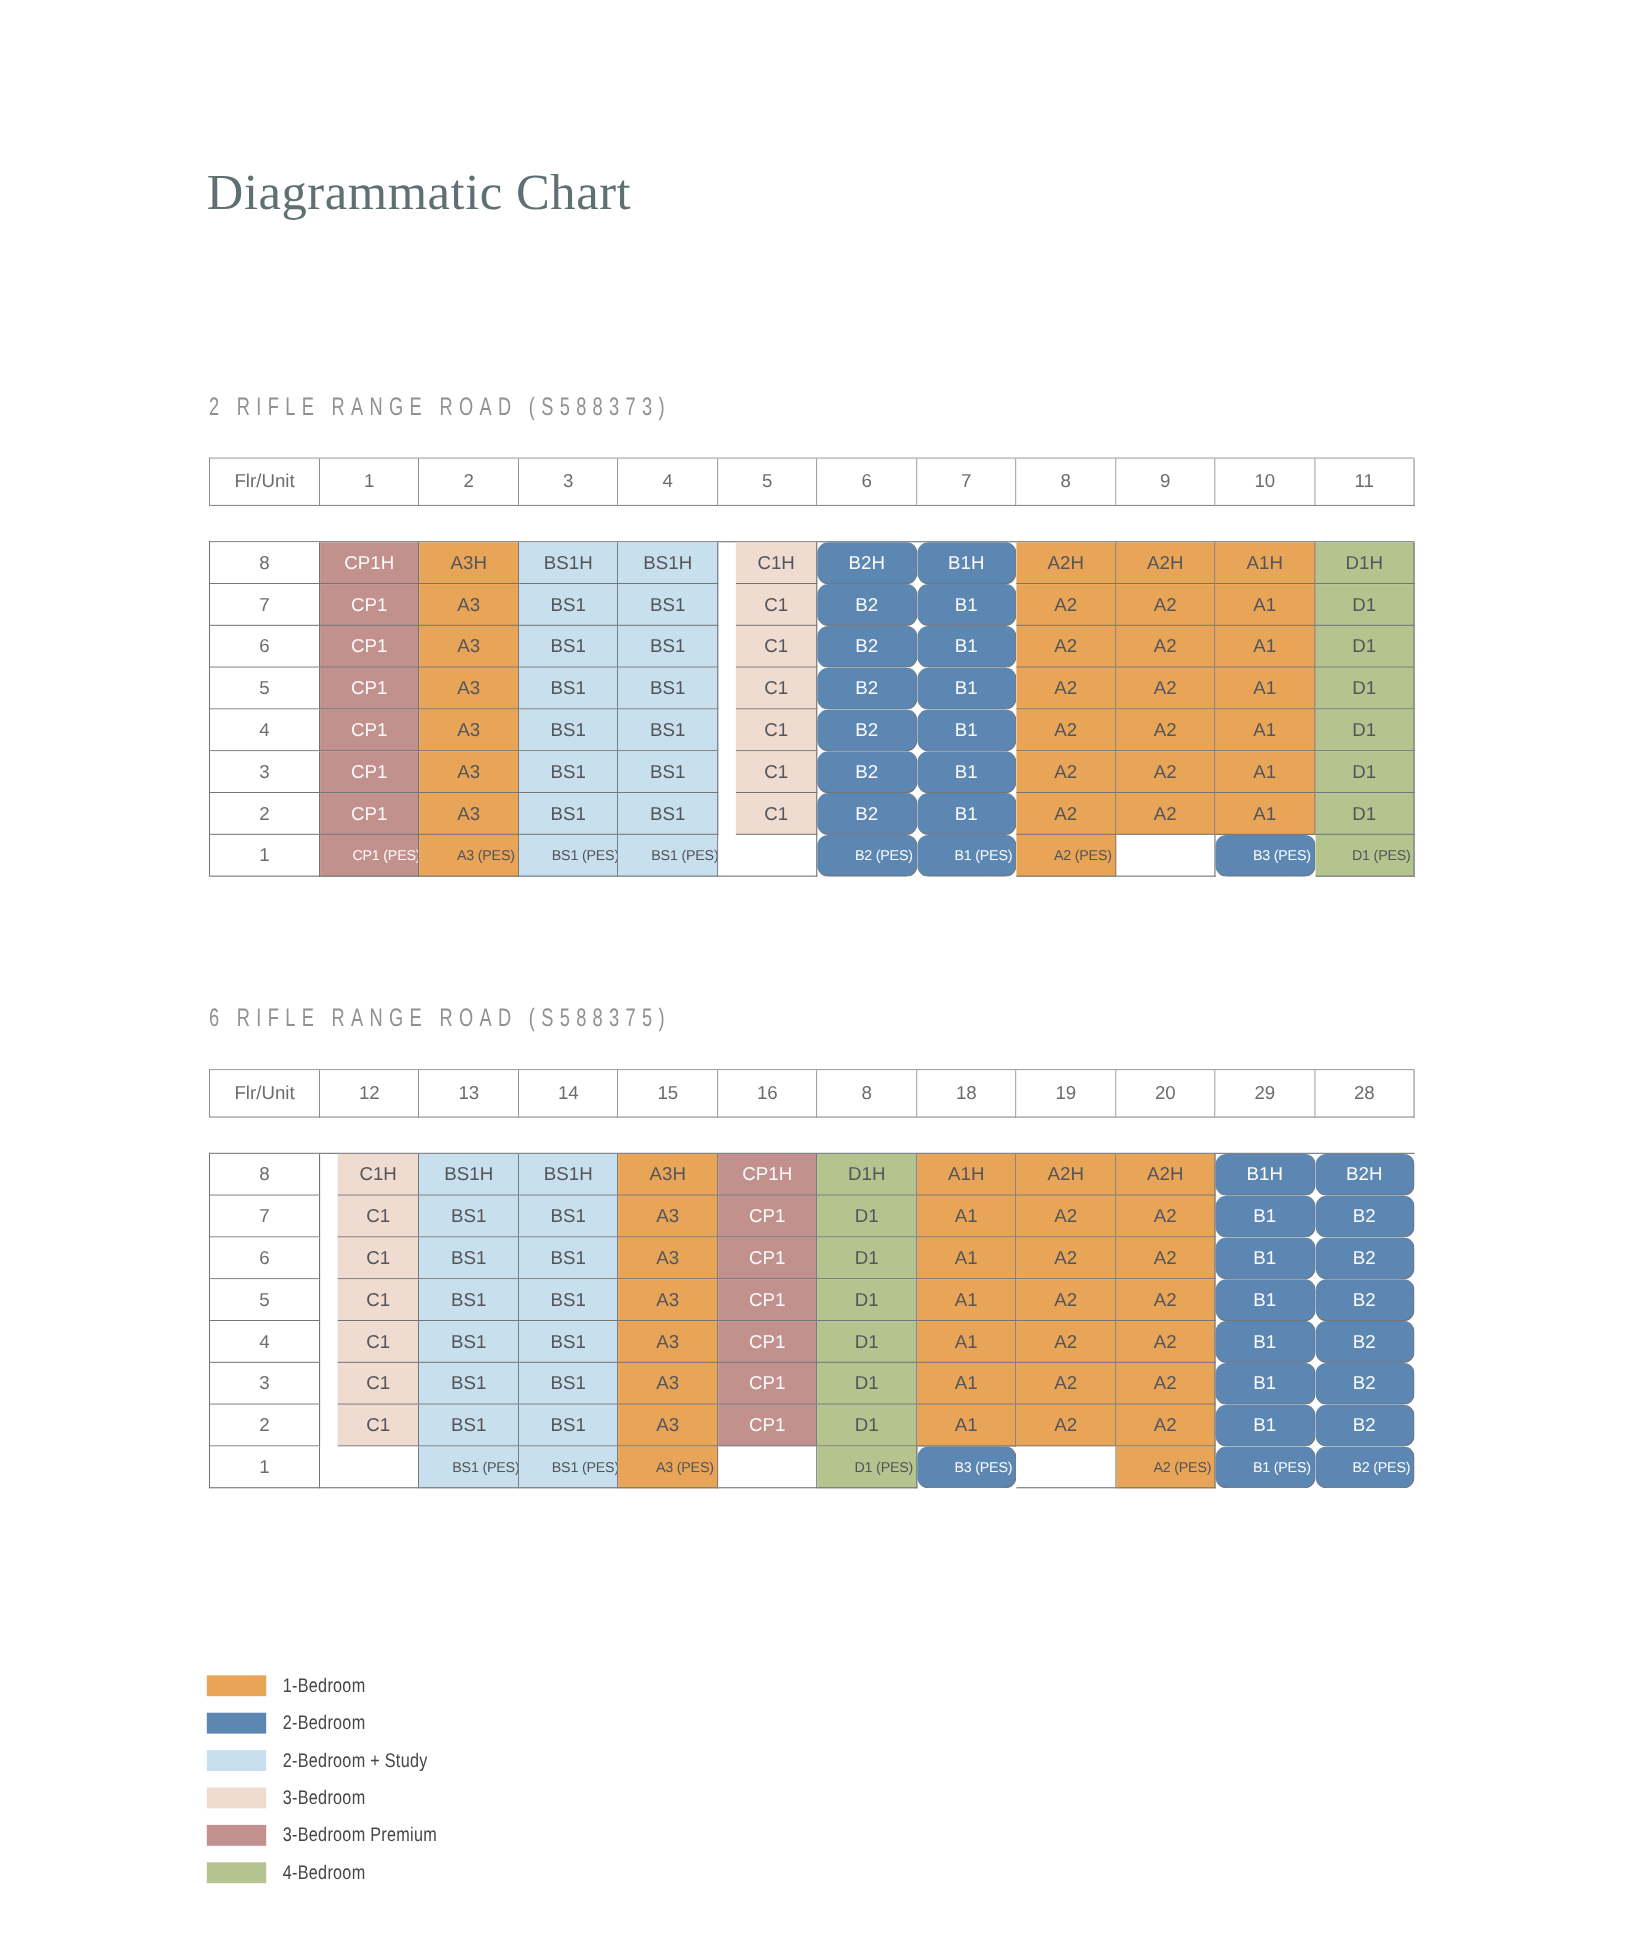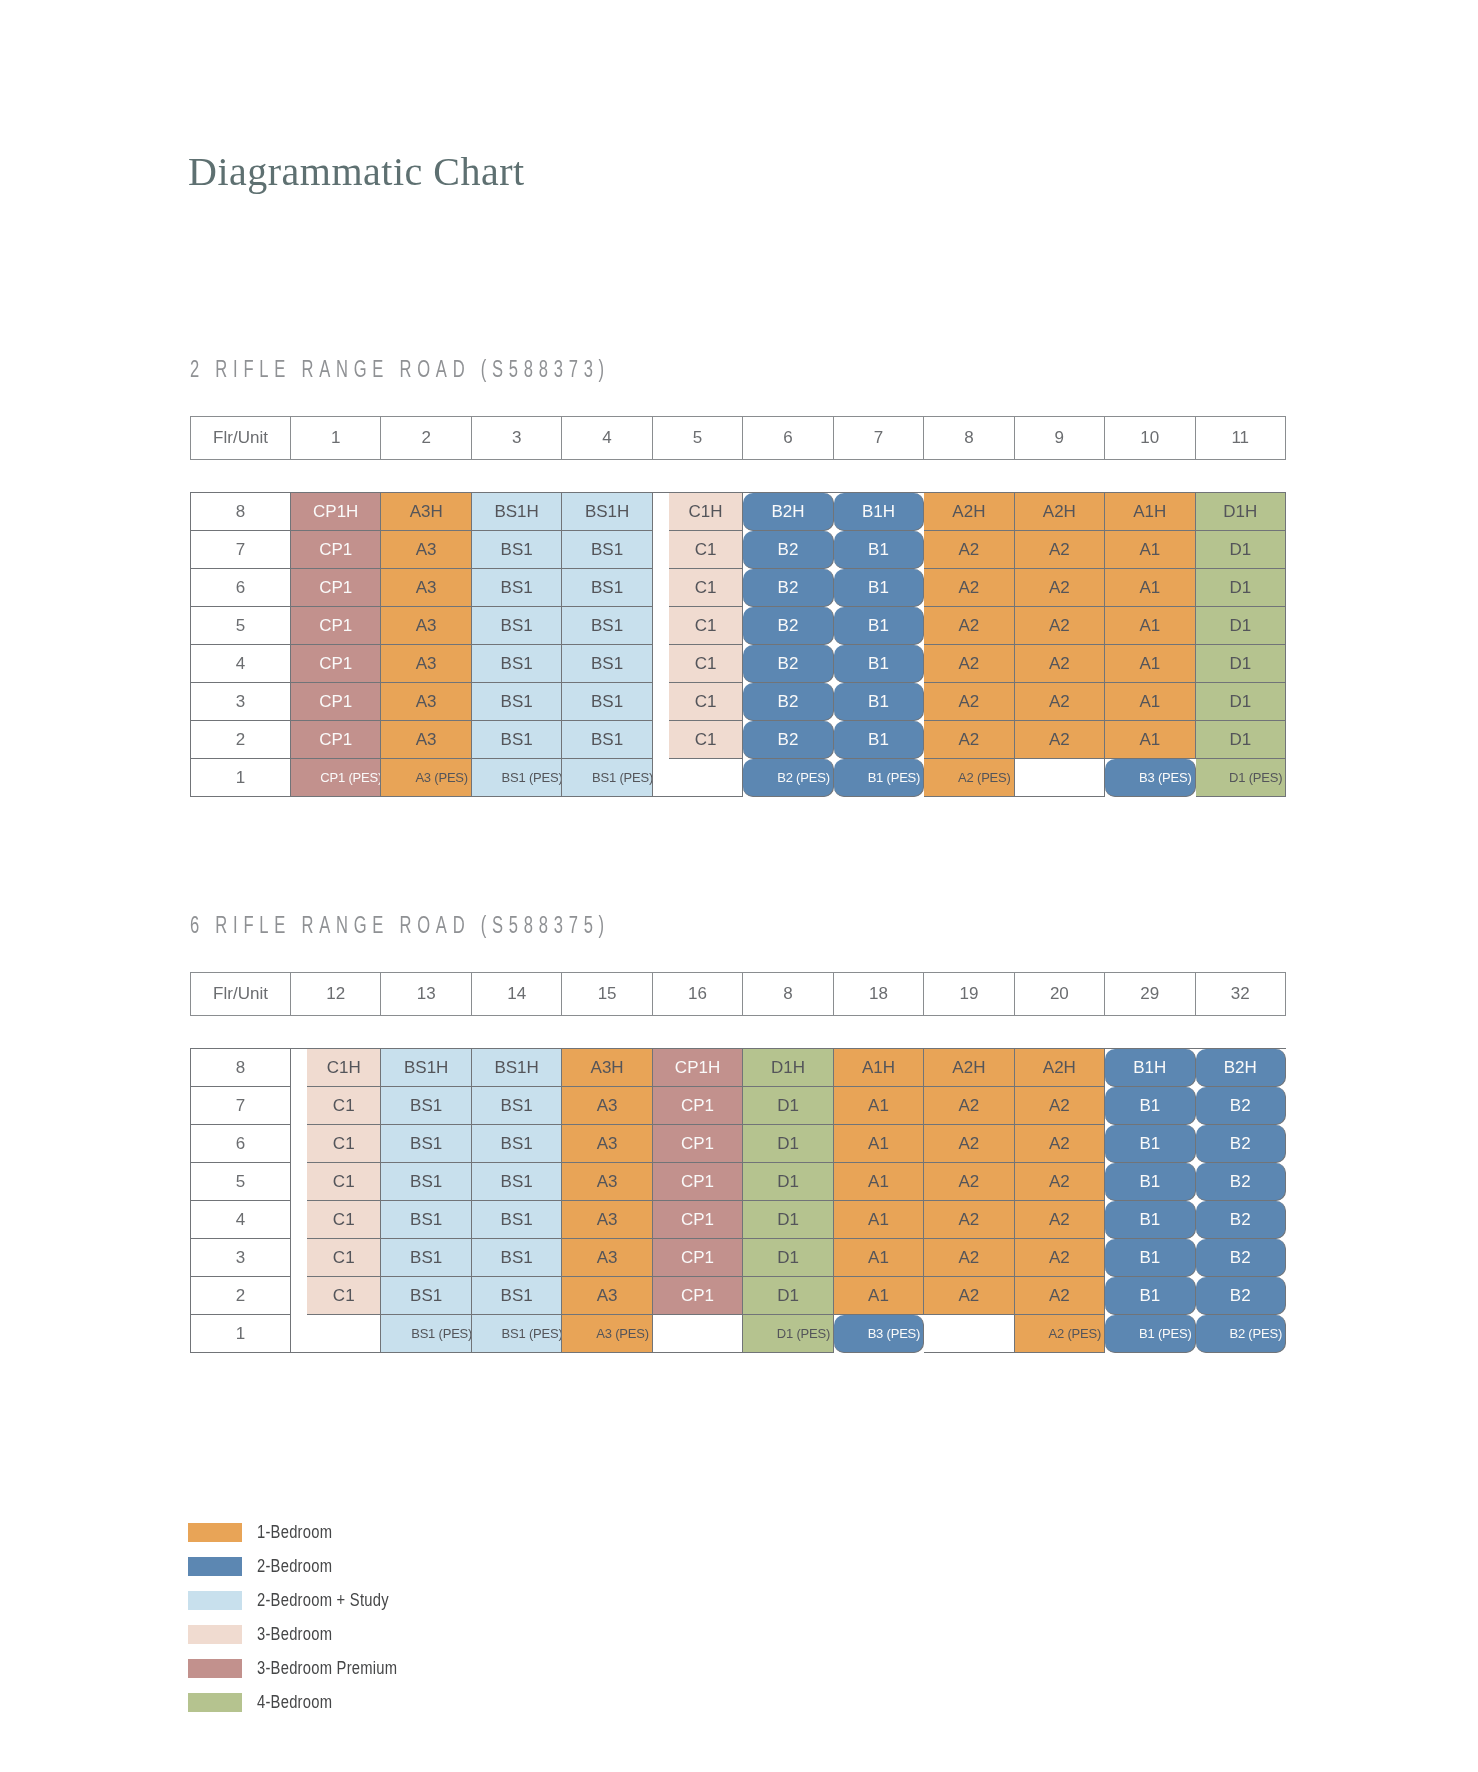--- a/index.html
+++ b/index.html
@@ -4,21 +4,21 @@
 <style>
   html,body{margin:0;padding:0;}
   body{
     width:1478px;height:1772px;position:relative;background:#ffffff;
     font-family:"Liberation Sans","DejaVu Sans",sans-serif;
     -webkit-font-smoothing:antialiased;
   }
   .page-title{
     position:absolute;left:188px;top:148px;margin:0;
     font-family:"Liberation Serif","DejaVu Serif",serif;
-    font-weight:400;font-size:40px;letter-spacing:.5px;color:#5E7071;
+    font-weight:400;font-size:46px;letter-spacing:.5px;color:#5E7071;
   }
   .building{position:absolute;left:190px;width:1096px;}
   .building.b1{top:356px;}
   .building.b2{top:912px;}
   .section-title{
     position:absolute;left:0;top:0;white-space:nowrap;
     font-size:23px;font-weight:400;color:#8F9194;letter-spacing:8px;
     transform:scaleX(.72);transform-origin:left center;
   }
   .unit-header-table{
@@ -193,21 +193,21 @@
         <div class="hcell">12</div>
         <div class="hcell">13</div>
         <div class="hcell">14</div>
         <div class="hcell">15</div>
         <div class="hcell">16</div>
         <div class="hcell">8</div>
         <div class="hcell">18</div>
         <div class="hcell">19</div>
         <div class="hcell">20</div>
         <div class="hcell">29</div>
-        <div class="hcell">32</div>
+        <div class="hcell">28</div>
       </div>
     <div class="floor-table" id="body-1">
         <div class="bcell flr-cell">8</div>
         <div class="bcell cell-br3 t-dark">C1H</div>
         <div class="bcell cell-br2s t-dark">BS1H</div>
         <div class="bcell cell-br2s t-dark">BS1H</div>
         <div class="bcell cell-br1 t-dark">A3H</div>
         <div class="bcell cell-br3p t-light">CP1H</div>
         <div class="bcell cell-br4 t-dark">D1H</div>
         <div class="bcell cell-br1 t-dark">A1H</div>

